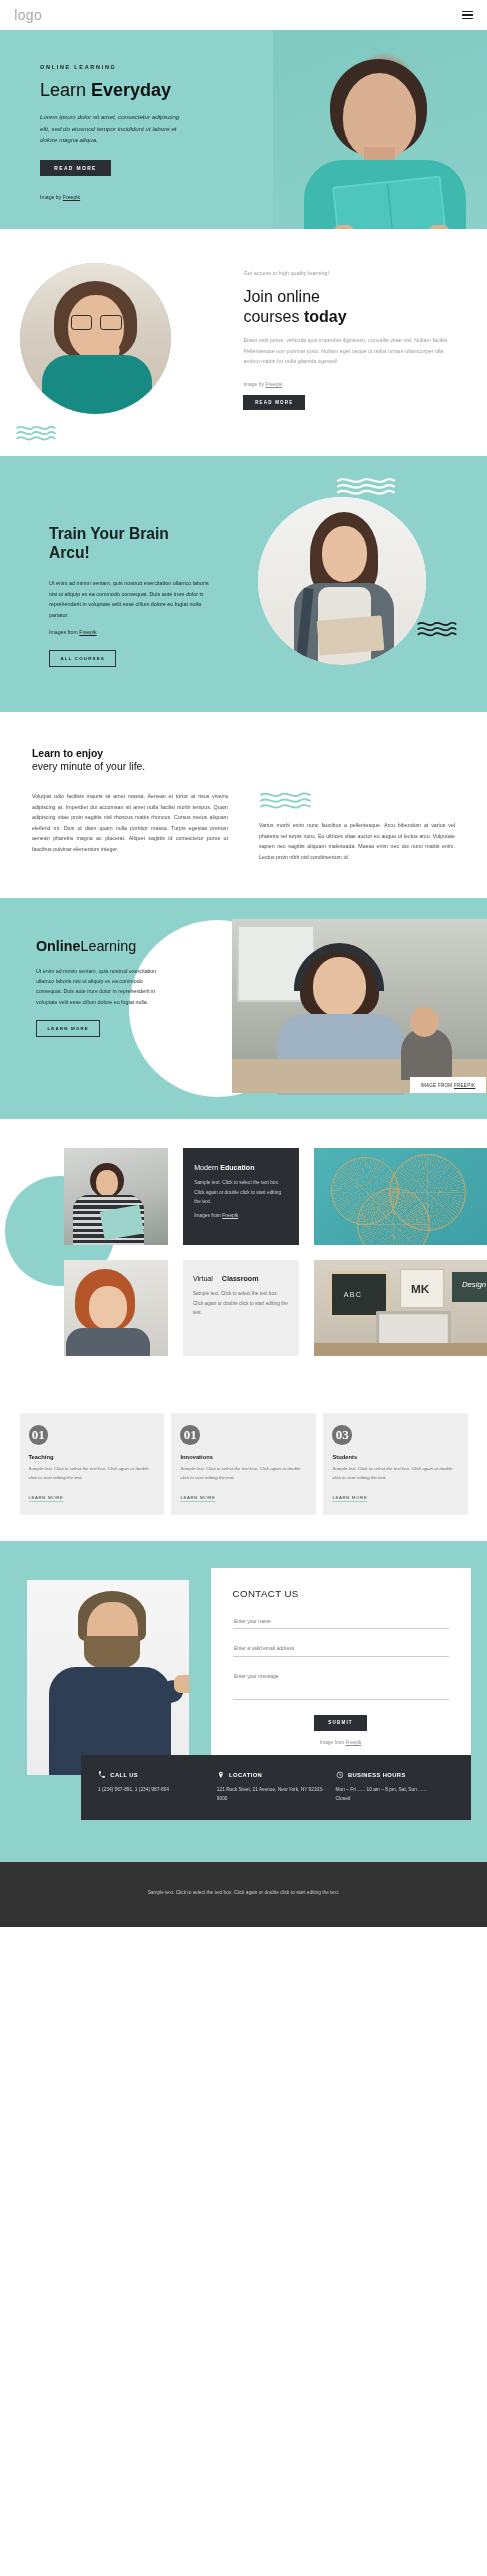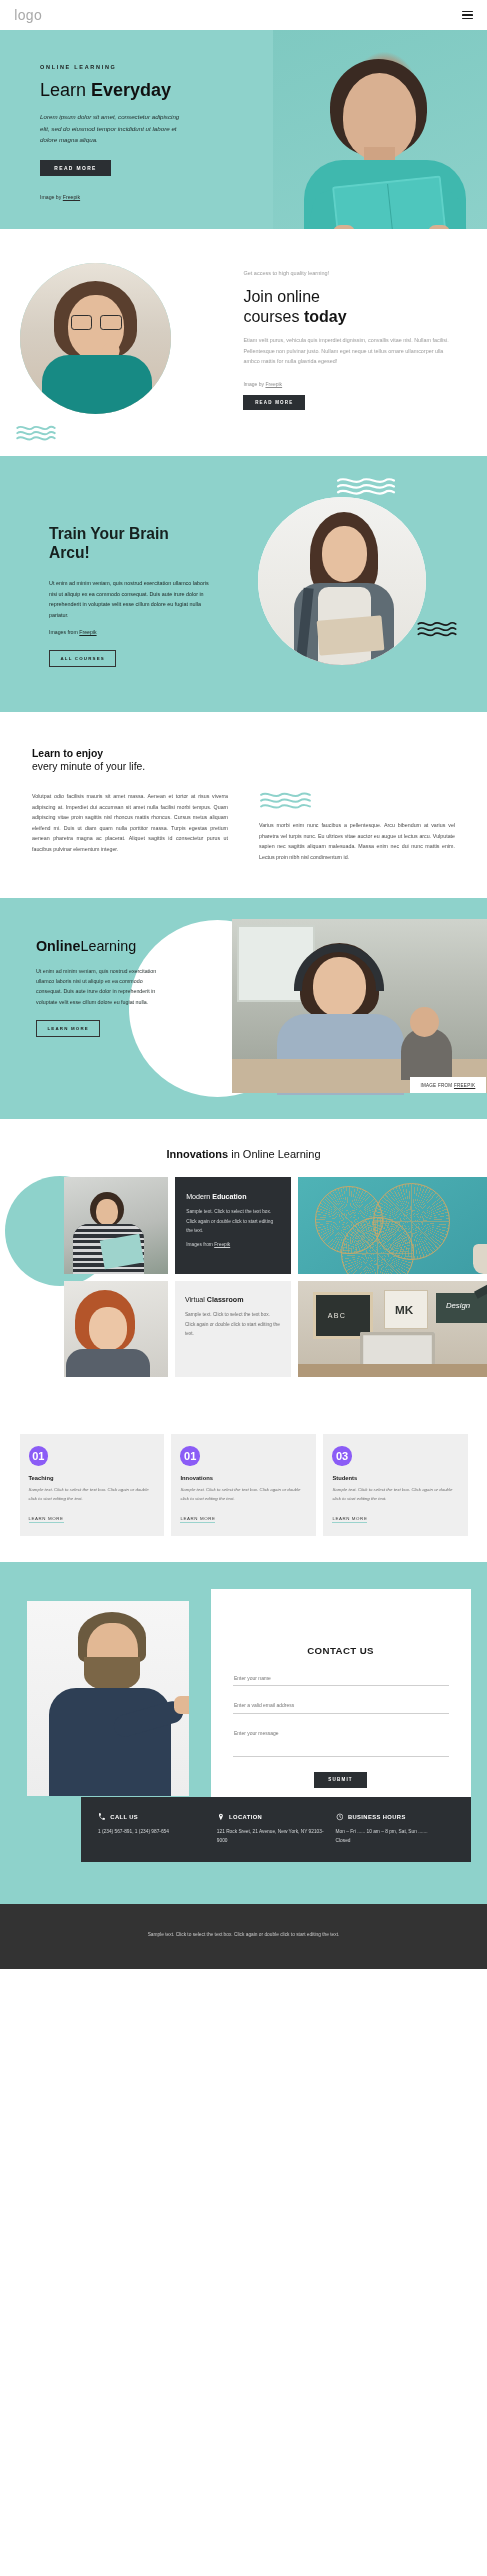--- a/index.html
+++ b/index.html
@@ -195,21 +195,21 @@
   .innov { background:#fff; padding: 29px 0 30px; position:relative;}
   .innov-title { text-align:center; font-size:11px; font-weight:300; color:#111; margin-bottom:17px;}
   .innov-title b{font-weight:700;}
   .innov-blob{
     position:absolute; left: 5.2px; top: 57px; width: 110px; height: 110px; border-radius:50%;
     background:#8ed2cb; z-index:1;
   }
   .innov-grid{
     position:relative; z-index:2; margin: 0 19.5px; display:grid;
     grid-template-columns: 104px 116px 229px; grid-template-rows: 97px 96px;
-    gap:7px;
+    gap:15px;
     padding-left:44px;
   }
   .cell{position:relative; overflow:hidden;}
   .ph-girl-sofa{background:linear-gradient(165deg,#d6d8d5 0%, #b9bcb8 55%, #8d9a8f 100%);}
   .ph-girl-sofa .s-head{position:absolute;left:26px;top:14.3px;width:34px;height:35px;background:#3a2a20;border-radius:50%;}
   .ph-girl-sofa .s-face{position:absolute;left:32px;top:22px;width:22px;height:26px;background:#e3bb99;border-radius:46%;}
   .ph-girl-sofa .s-body{position:absolute;left:9px;top:47px;width:71px;height:51px;background:#2f3338;border-radius:15.6px 15.6px 0 0;}
   .ph-girl-sofa .s-stripe{position:absolute;left:9px;top:47px;width:71px;height:51px;
     background:repeating-linear-gradient(0deg,#f2f2f2 0 2.6px, #2f3338 2.6px 5.8px); border-radius:15.6px 15.6px 0 0; opacity:.85;}
   .ph-girl-sofa .s-book{position:absolute;left:38px;top:60px;width:40px;height:29px;background:#9ed3cc;transform:rotate(-10deg);}
@@ -229,21 +229,21 @@
   .ph-wheels .w3{left:43px;top:40px;width:73px;height:73px;}
   .ph-wheels .vase{position:absolute;right:23.4px;bottom:0;width:30px;height:30px;background:#ded6c8;border-radius:5.2px 5.2px 10.4px 10.4px;}
 
   .ph-redhead{background:linear-gradient(170deg,#e8e7e3 0%, #cfcdc7 100%);}
   .ph-redhead .r-head{position:absolute;left:11.7px;top:9px;width:60px;height:62px;background:#b4552a;border-radius:52% 52% 40% 40%;}
   .ph-redhead .r-face{position:absolute;left:25px;top:26px;width:38px;height:43px;background:#ecc6a6;border-radius:46%;}
   .ph-redhead .r-body{position:absolute;left:2.6px;top:68px;width:84px;height:30px;background:#58606a;border-radius:17px 17px 0 0;}
 
   .cell-light{background:#efefef; padding:14.3px 10.4px;}
   .card-h-dark{font-size:7.1px;font-weight:300;color:#1a1a1a;margin-bottom:6.5px;}
-  .card-h-dark b{font-weight:700;}
+  .card-h-dark b{font-weight:700;margin-left:7px;}
   .card-p-dark{font-size:4.8px;line-height:1.95;color:#6d6d6d;}
 
   .ph-desk{background:linear-gradient(180deg,#d8d2c6 0%, #c4bbab 100%);}
   .ph-desk .board{position:absolute;left:15.6px;top:10.4px;width:60px;height:47px;background:#2d3330;border:3.2px solid #d9c9ab;}
   .ph-desk .board:after{content:"ABC";position:absolute;left:11.7px;top:17px;color:#e9e6de;font-size:7.1px;letter-spacing:1.3px;}
   .ph-desk .mk{position:absolute;left:86px;top:9px;width:44px;height:39px;background:#efece4;border:1.3px solid #cbbfa8;}
   .ph-desk .mk:after{content:"MK";position:absolute;left:10.4px;top:11.7px;font-size:11.7px;font-weight:700;color:#2f3330;}
   .ph-desk .dsgn{position:absolute;left:138px;top:11.7px;width:62px;height:30px;background:#3a4b45;}
   .ph-desk .dsgn:after{content:"Design";position:absolute;left:10.4px;top:8.4px;color:#fff;font-size:7.8px;font-style:italic;}
   .ph-desk .lamp{position:absolute;right:22px;top:2.6px;width:31px;height:7.8px;background:#2e3a38;transform:rotate(-28deg);}
@@ -256,43 +256,44 @@
     position:relative; margin: 0 18px; height: 65px; background:#8ed2cb;
     border-radius: 0 0 50% 50% / 0 0 31px 31px;
     display:flex; flex-direction:column; align-items:center; justify-content:center;
   }
   .edu-title{ font-size:12.3px; font-weight:700; color:#fff; letter-spacing:-0.1px; }
   .edu-sub{ font-size:4.9px; color:#eafaf8; margin-top:4.5px; }
 
   .edu-cards{ display:flex; gap: 7.8px; padding: 9px 19.5px 26px; }
   .edu-card{ flex:1; background:#efefef; padding: 11.7px 9px 13px; position:relative;}
   .edu-badge{
-    width:19.5px;height:19.5px;border-radius:50%;background:#8b5cf6;color:#fff;
-    display:flex;align-items:center;justify-content:center;font-size:11px;font-weight:700;
+    width:19.5px;height:19.5px;border-radius:50%;background:#737373;color:#fff;
+    display:flex;align-items:center;justify-content:center;font-size:13px;font-weight:700;
     margin-bottom:9px;
+    font-family:Liberation Serif, serif;
   }
   .edu-card h4{font-size:5.8px;font-weight:700;color:#1b1b1b;margin-bottom:5.8px;}
   .edu-card p{font-size:4.4px;line-height:1.9;color:#6f6f6f;font-style:italic;margin-bottom:7.8px;}
   .edu-more{font-size:4.4px;letter-spacing:0.6px;color:#3a3a3a;border-bottom:0.6px solid #9ad3cd;display:inline-block;padding-bottom:1.3px;cursor:pointer;}
 
   
   .contact{ background:#8ed2cb; padding: 22px 0 0; position:relative; }
   .contact-inner{ display:flex; padding: 0 15.6px; }
   .contact-left{ width: 195px; position:relative; height: 214px;}
   .man-card{ position:absolute; left:11.7px; top:17px; width:162px; height:195px; background:#f4f4f4; overflow:hidden;}
   .man-bg{position:absolute;inset:0;background:linear-gradient(180deg,#f6f6f6 0%, #ededed 100%);}
   .man-hair{position:absolute;left:51px;top:10.4px;width:68px;height:51px;background:#6b5a3f;border-radius:52% 52% 18% 18%;}
   .man-face{position:absolute;left:60px;top:22px;width:51px;height:60px;background:#e2b894;border-radius:44%;}
   .man-beard{position:absolute;left:57px;top:56px;width:56px;height:34px;background:#7b6647;border-radius:0 0 48% 48%;}
   .man-body{position:absolute;left:22px;top:87px;width:122px;height:110px;background:#2e3f55;border-radius:27px 27px 0 0;}
   .man-arm{position:absolute;left:86px;top:107px;width:71px;height:22px;background:#2e3f55;border-radius:11.7px;transform:rotate(-16deg);}
   .man-hand{position:absolute;left:147px;top:95px;width:22px;height:18px;background:#e2b894;border-radius:6.5px;}
 
   .contact-right{ width: 260px; background:#fff; padding: 19.5px 22px 17px; margin-top: 5.2px;}
-  .contact-title{ text-align:center; font-size:9.7px; font-weight:700; letter-spacing:0.4px; color:#1a1a1a; margin-bottom:14.3px;margin-top:36px;}
+  .contact-title{ text-align:left; font-size:9.7px; font-weight:400; letter-spacing:0.4px; color:#1a1a1a; margin-bottom:14.3px;}
   .field{ width:100%; border:none; border-bottom:0.6px solid #cfcfcf; padding:4.5px 1.3px; font-size:5px;
     color:#a3a3a3; font-family:inherit; background:transparent; margin-bottom:11.7px; outline:none;}
   textarea.field{ height:31px; resize:none;}
   .submit{
     display:block; margin: 1.3px auto 0; background:#2b2f33; color:#fff; border:none; cursor:pointer;
     font-size:4.5px; font-weight:700; letter-spacing:1.2px; padding:5.8px 14.3px; text-transform:uppercase;
   }
   .contact-credit{ text-align:center; font-size:4.8px; color:#8b8b8b; margin-top:9px;}
   .contact-credit a{color:#8b8b8b;}
 
@@ -444,21 +445,20 @@
     </div>
     <div class="olearn-left">
       <h2 class="olearn-title"><b>Online</b><span>Learning</span></h2>
       <p class="olearn-desc">Ut enim ad minim veniam, quis nostrud exercitation ullamco laboris nisi ut aliquip ex ea commodo consequat. Duis aute irure dolor in reprehenderit in voluptate velit esse cillum dolore eu fugiat nulla.</p>
       <button class="btn-outline-dark">LEARN MORE</button>
     </div>
     <div class="ol-freepik"><span>IMAGE FROM </span><a href="#">FREEPIK</a></div>
   </section>
 
   <section class="innov">
-    <h2 class="innov-title"><b>Innovations</b><span> in Online Learning</span></h2>
     <div class="innov-blob"></div>
     <div class="innov-grid">
 
       <div class="cell ph-girl-sofa" style="grid-column:1;grid-row:1;">
         <div class="s-head"></div>
         <div class="s-face"></div>
         <div class="s-body"></div>
         <div class="s-stripe"></div>
         <div class="s-book"></div>
       </div>

